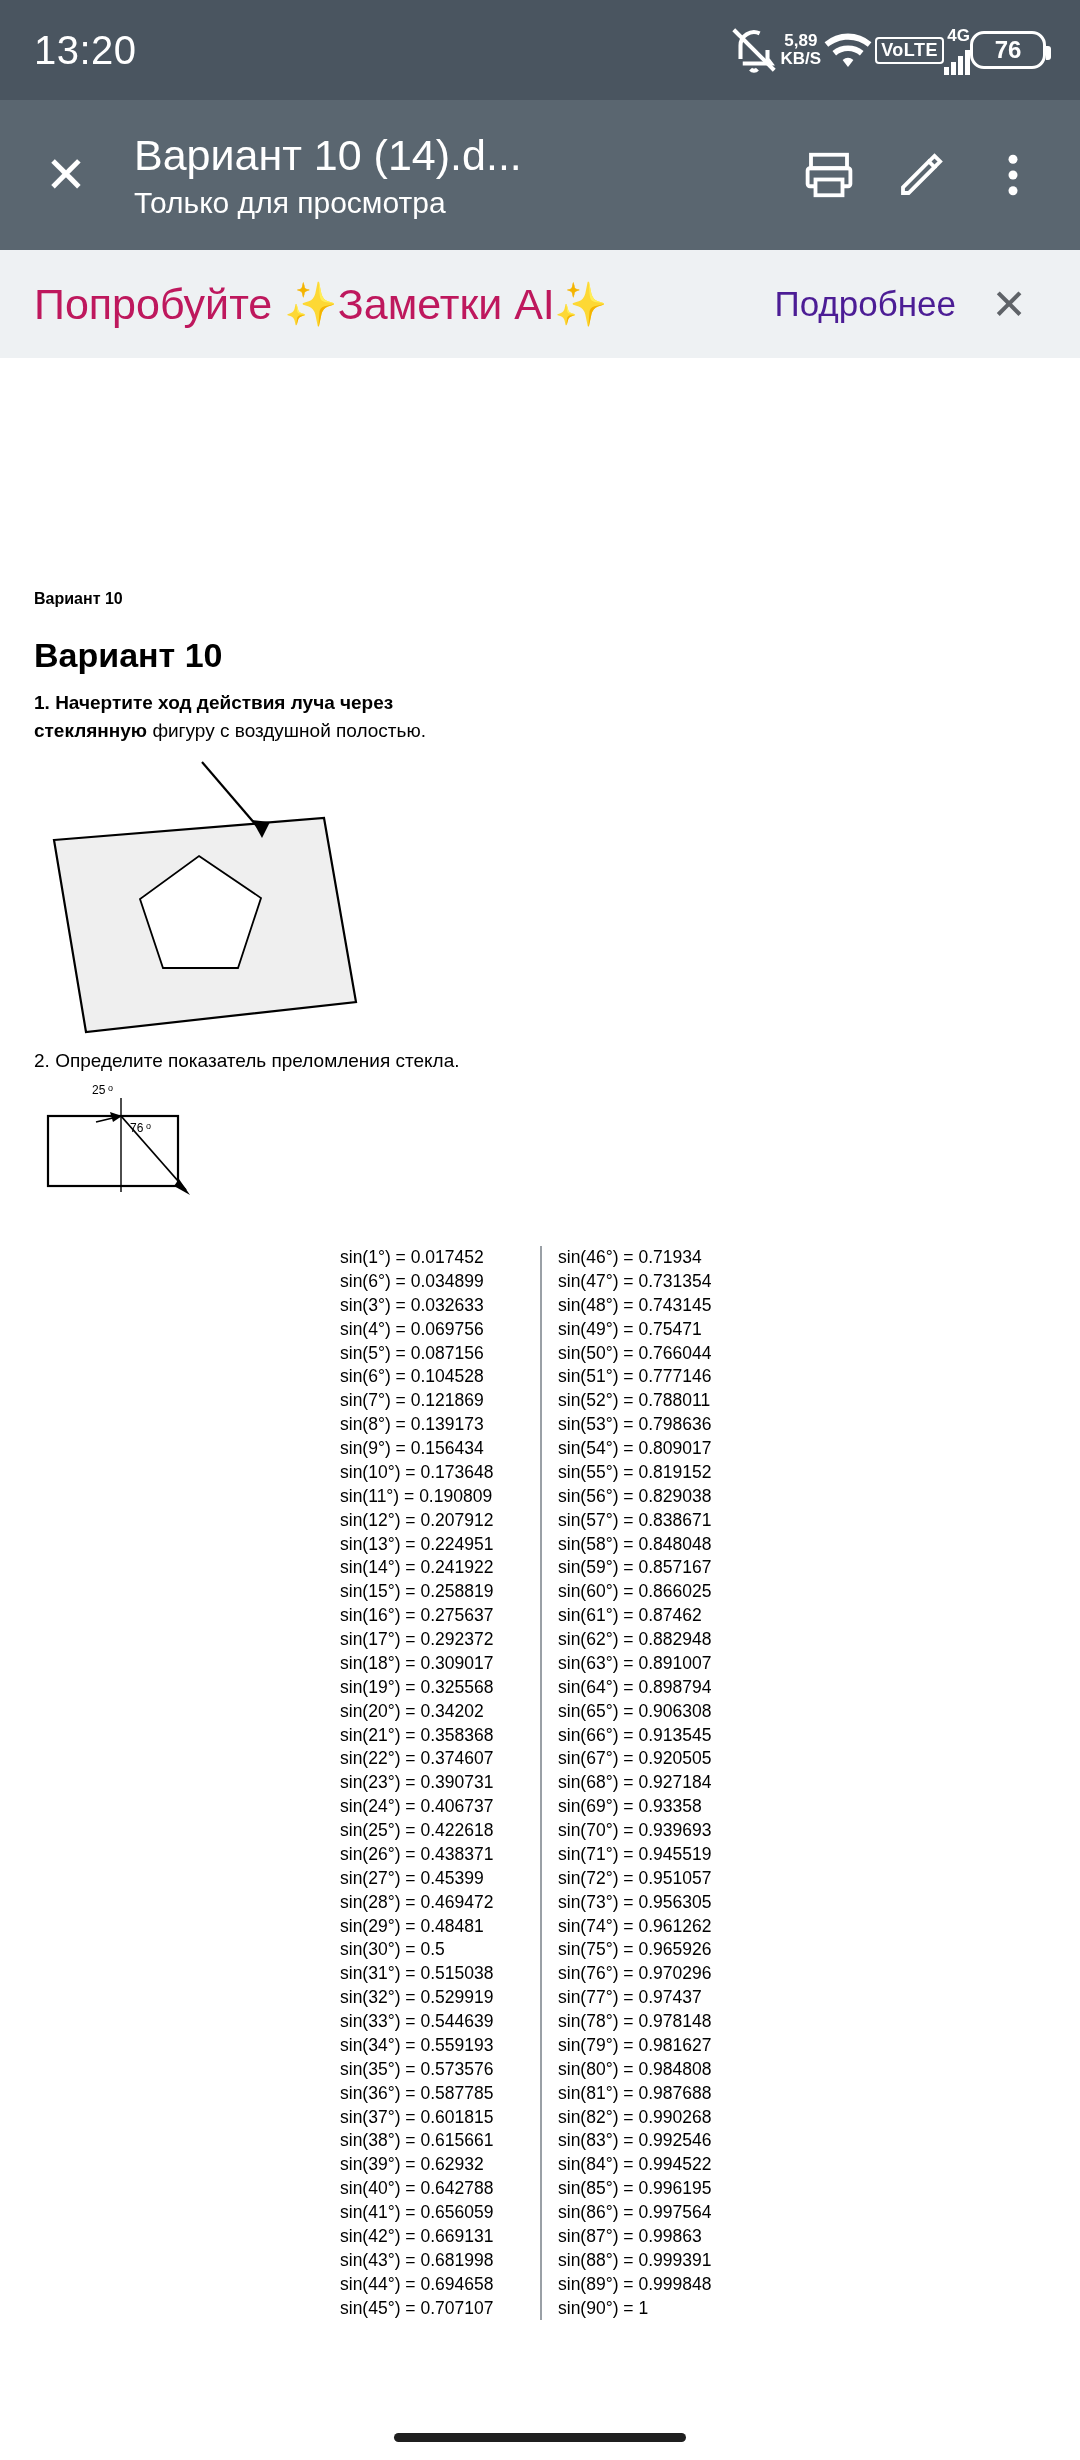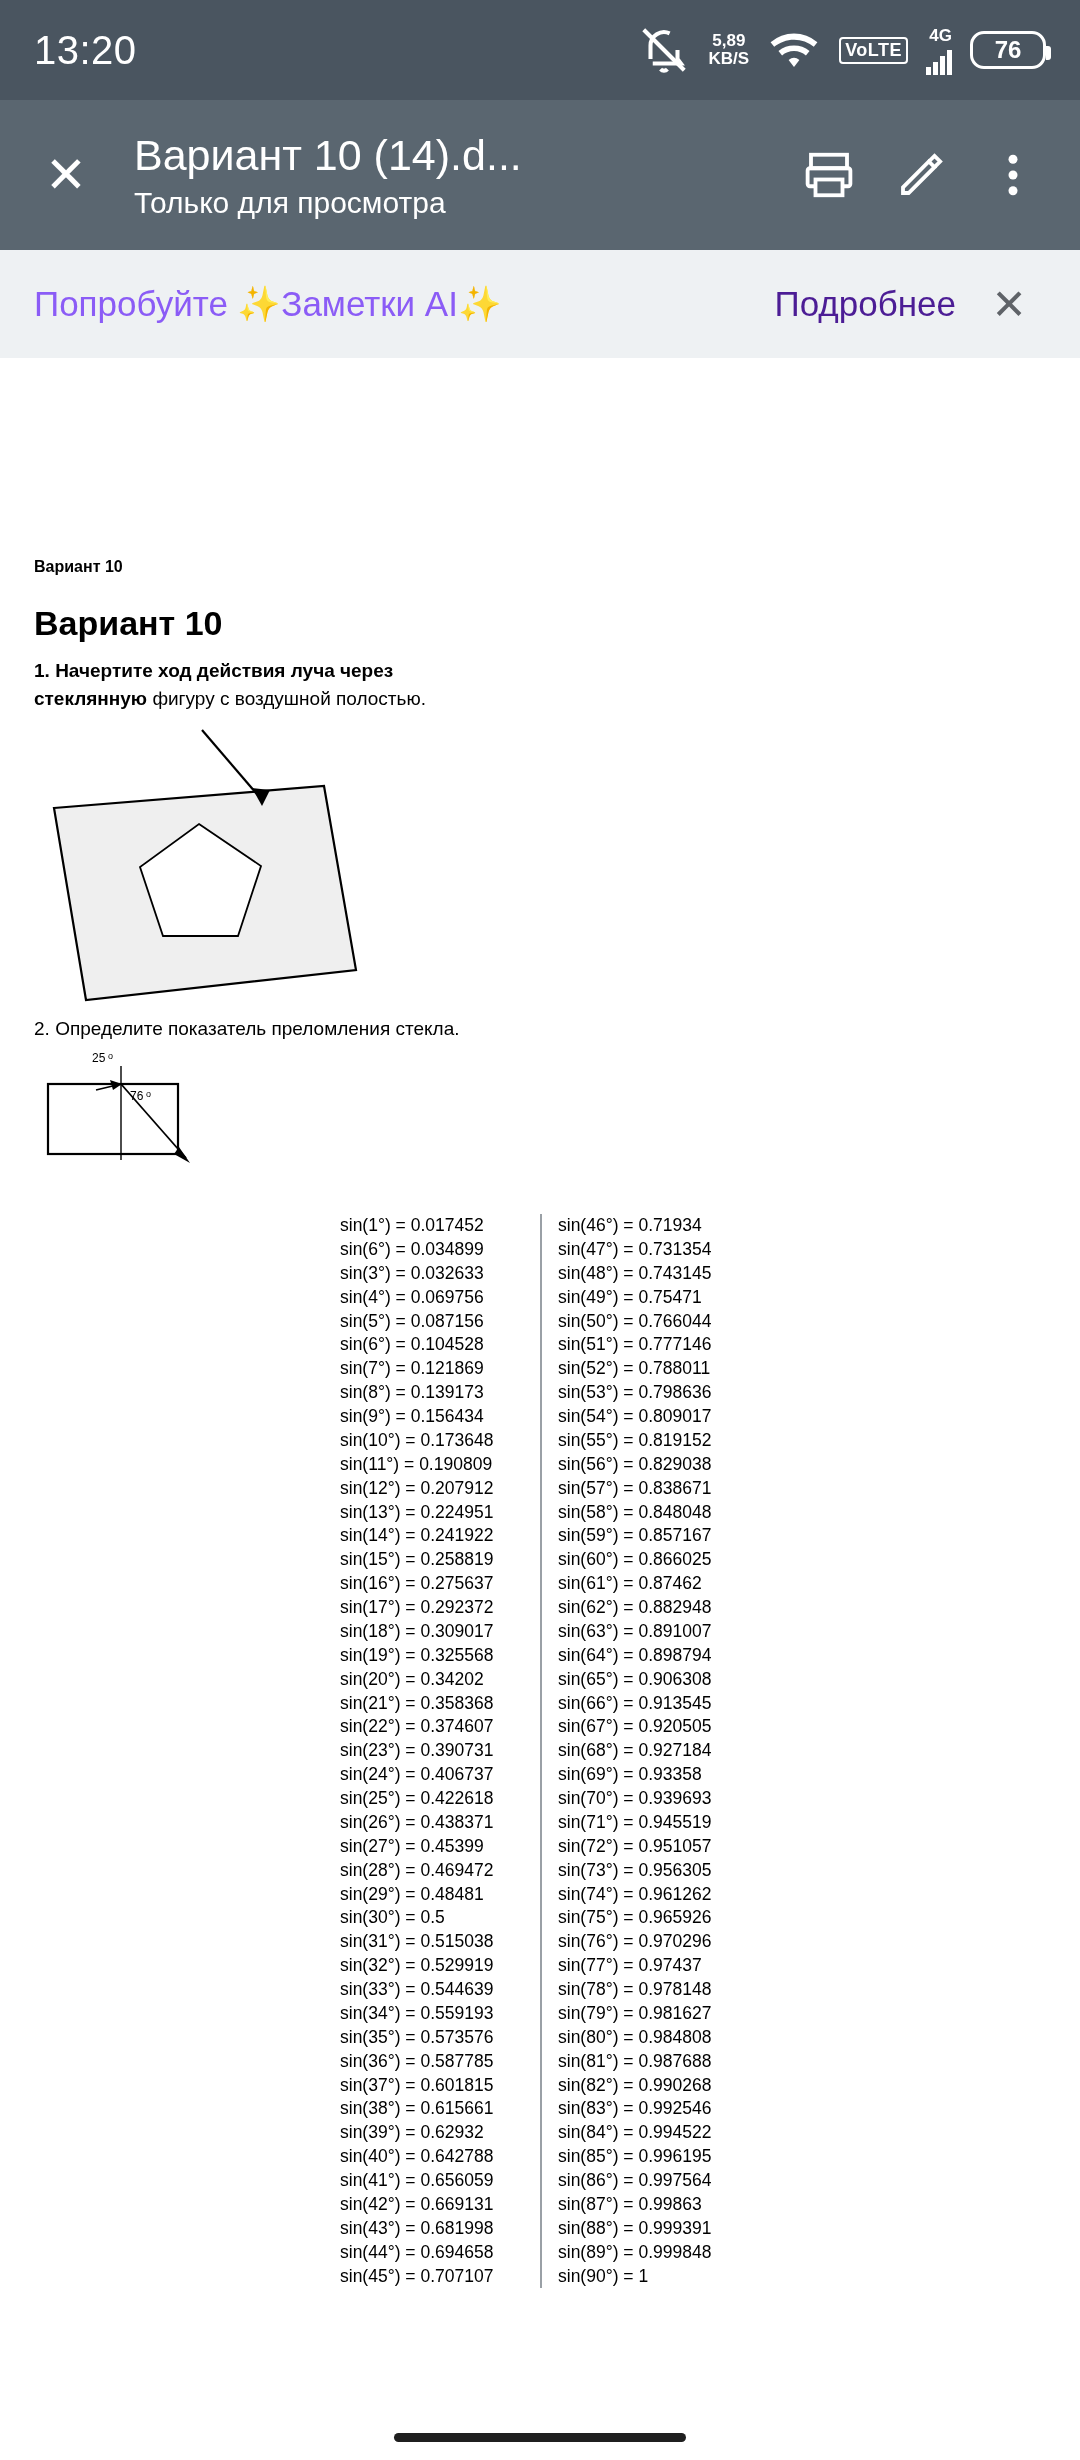--- a/index.html
+++ b/index.html
@@ -11,21 +11,21 @@
   }
   .screen { width: 1080px; height: 2460px; position: relative; display: flex; flex-direction: column; }
 
   
   .statusbar {
     height: 100px; background: #4a5560; color: #ffffff;
     display: flex; align-items: center; justify-content: space-between;
     padding: 0 34px; flex: none;
   }
   .status-clock { font-size: 40px; letter-spacing: 0.5px; }
-  .status-right { display: flex; align-items: center; gap: 18px; }
+  .status-right { display: flex; align-items: center; }
   .kbs { font-size: 17px; line-height: 1.05; text-align: center; font-weight: bold; }
   .volte {
     font-size: 18px; font-weight: bold; border: 2px solid #fff; border-radius: 4px;
     padding: 1px 4px; letter-spacing: 0.5px;
   }
   .net4g { font-size: 17px; font-weight: bold; }
   .netwrap { display: flex; align-items: flex-end; gap: 3px; flex-direction: column; }
   .bars { display: flex; align-items: flex-end; gap: 2px; height: 26px; }
   .bars i { width: 5px; background: #fff; display: block; }
   .bars i:nth-child(1) { height: 8px; }
@@ -53,26 +53,26 @@
   .doc-title { font-size: 43px; font-weight: 400; white-space: nowrap; overflow: hidden; }
   .doc-sub { font-size: 30px; font-weight: 400; margin-top: 6px; white-space: nowrap; }
   .appbar-actions { display: flex; align-items: center; gap: 38px; padding-right: 12px; }
   .ic { width: 54px; height: 54px; display: block; }
 
   
   .promo {
     background: #eef1f3; height: 108px; flex: none; display: flex; align-items: center;
     padding: 0 34px; gap: 16px;
   }
-  .promo-text { font-size: 35px; color: #8b5cf6; flex: 1; white-space: nowrap; }
+  .promo-text { font-size: 43px; color: #be185d; flex: 1; white-space: nowrap; }
   .promo-link { font-size: 35px; color: #4c1d95; font-weight: 500; white-space: nowrap; }
   .promo-close { font-size: 42px; color: #5f6368; width: 74px; text-align: center; font-weight: 300; }
 
   
-  .viewer { flex: 1; background: #1d4ed8; position: relative; overflow: hidden; }
+  .viewer { flex: 1; background: #1d4ed8; position: relative; overflow: hidden; margin-top: 32px; }
   .page {
     position: absolute; left: 0; top: 0; width: 1080px; height: 2100px; background: #ffffff;
   }
   .doc-inner { position: absolute; left: 34px; top: 200px; width: 1012px; color: #000; }
 
   .hdr-small { font-size: 16px; font-weight: bold; }
   .hdr-big { font-size: 34px; font-weight: bold; margin-top: 28px; }
   .task1 { font-size: 19px; margin-top: 14px; line-height: 1.45; max-width: 430px; }
   .task1 b { font-weight: bold; }
   .task2 { font-size: 19px; margin-top: 10px; }

